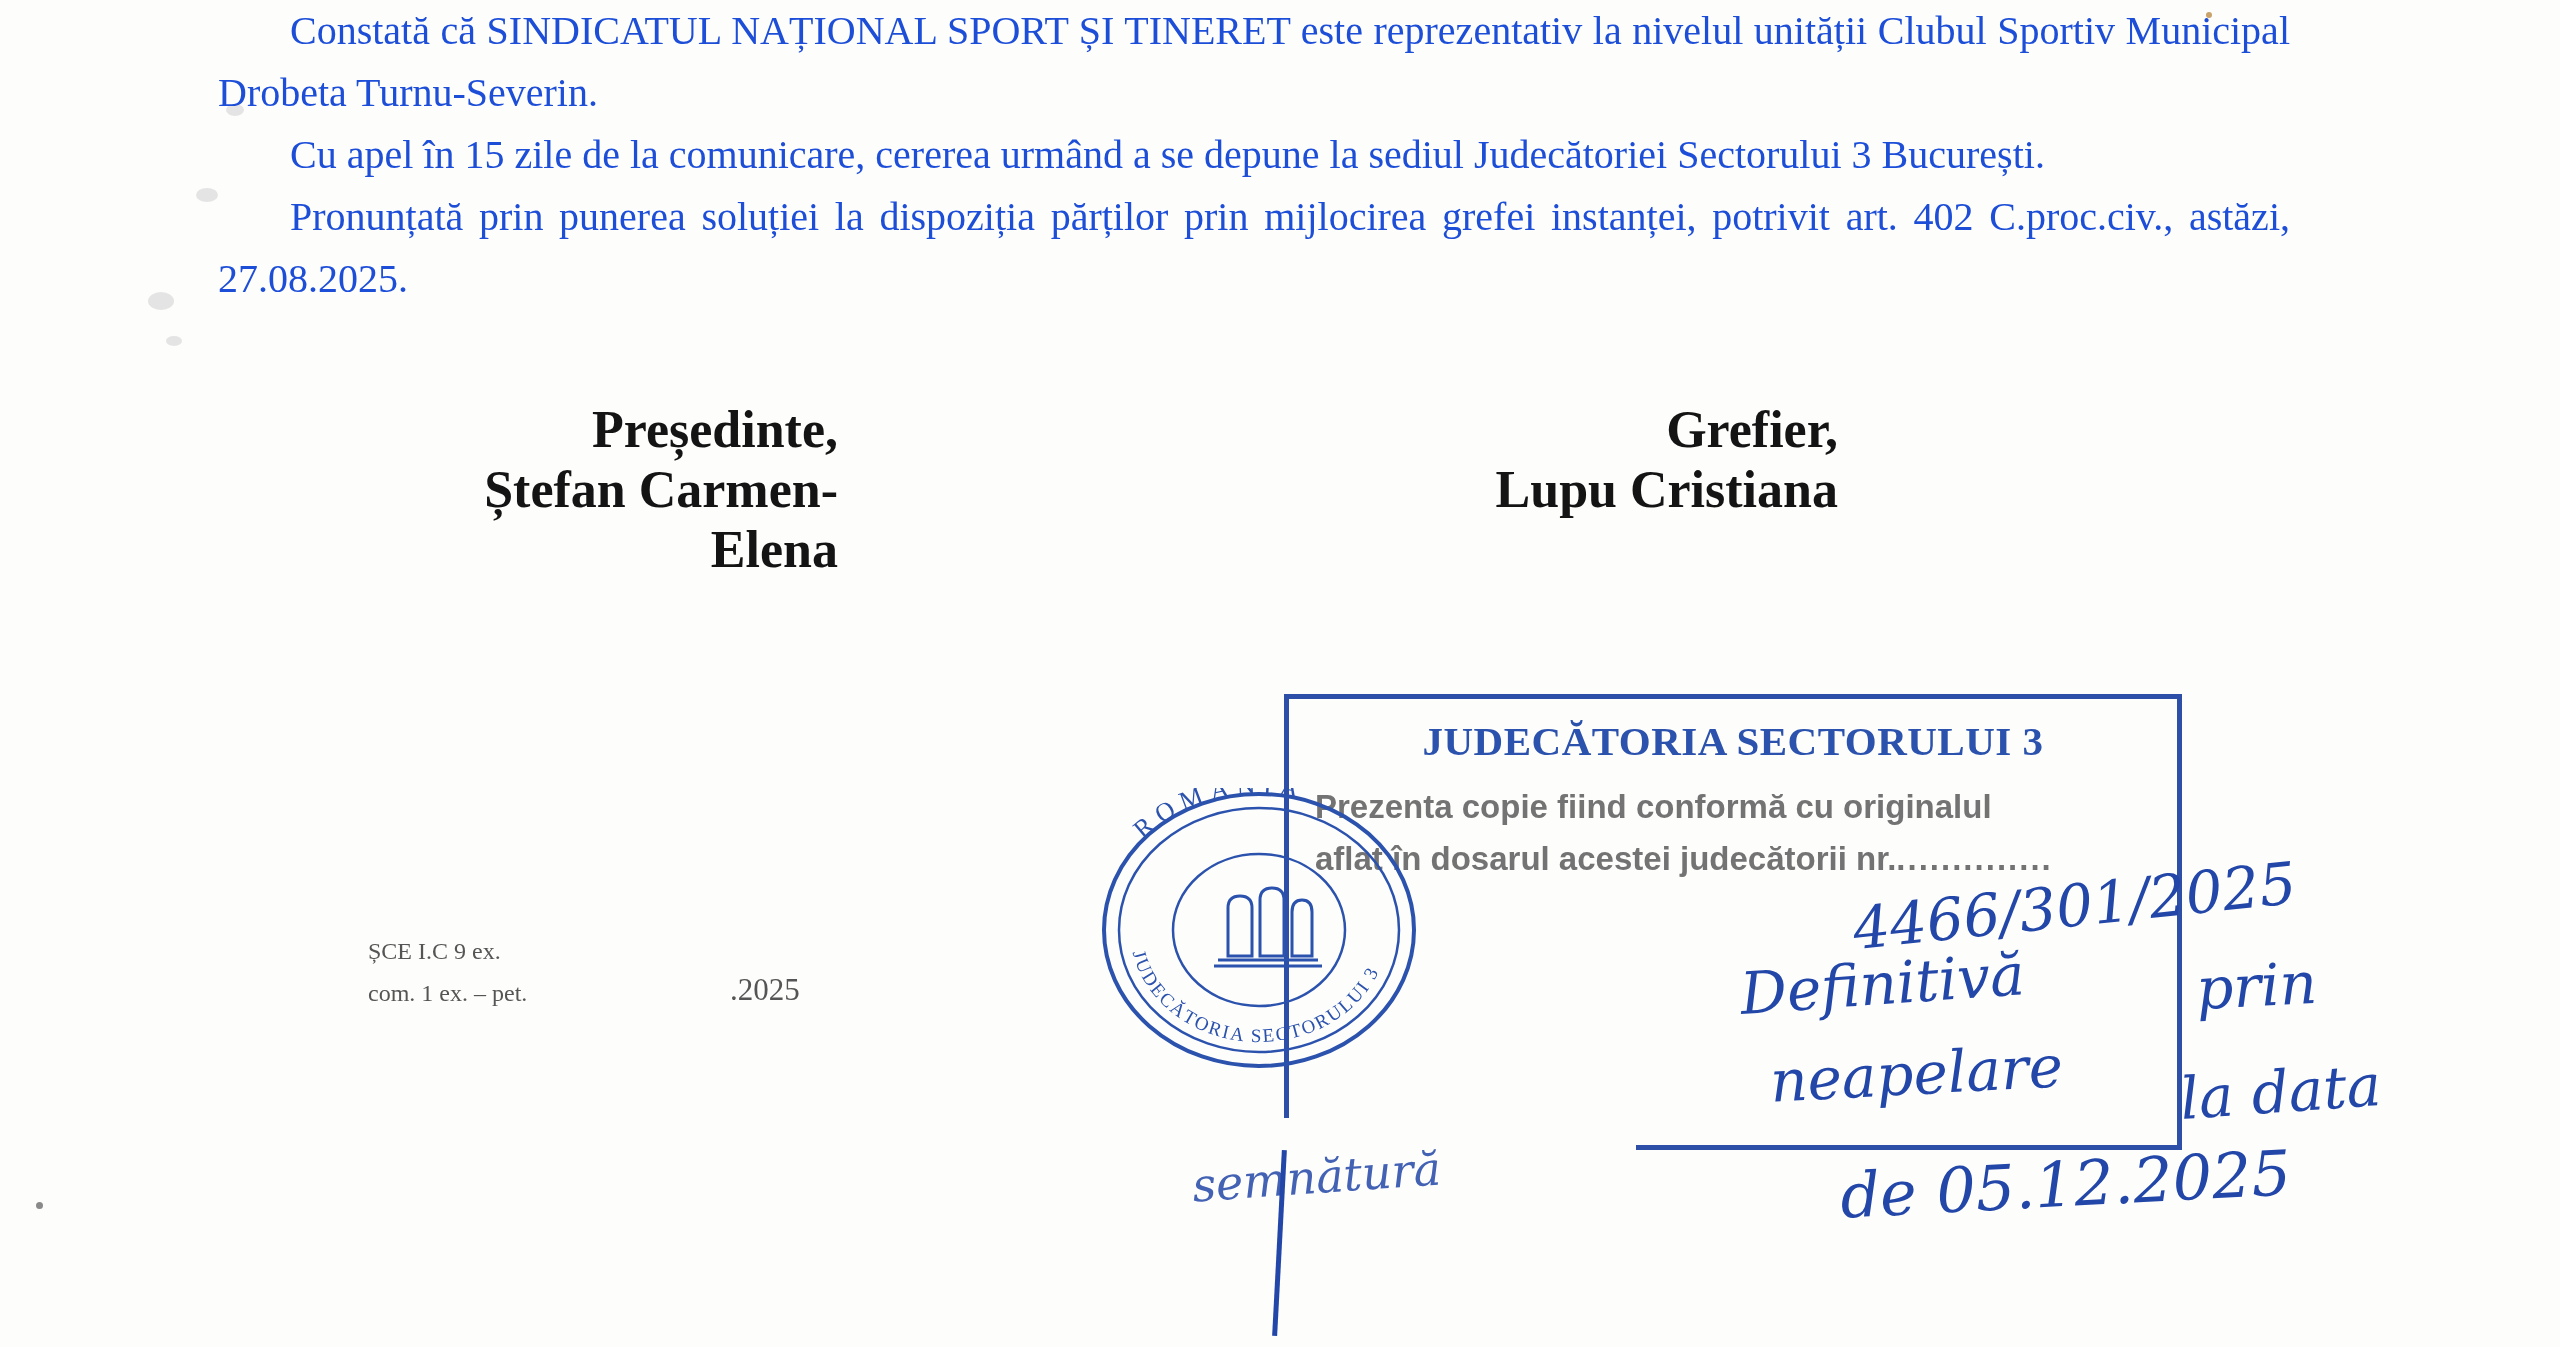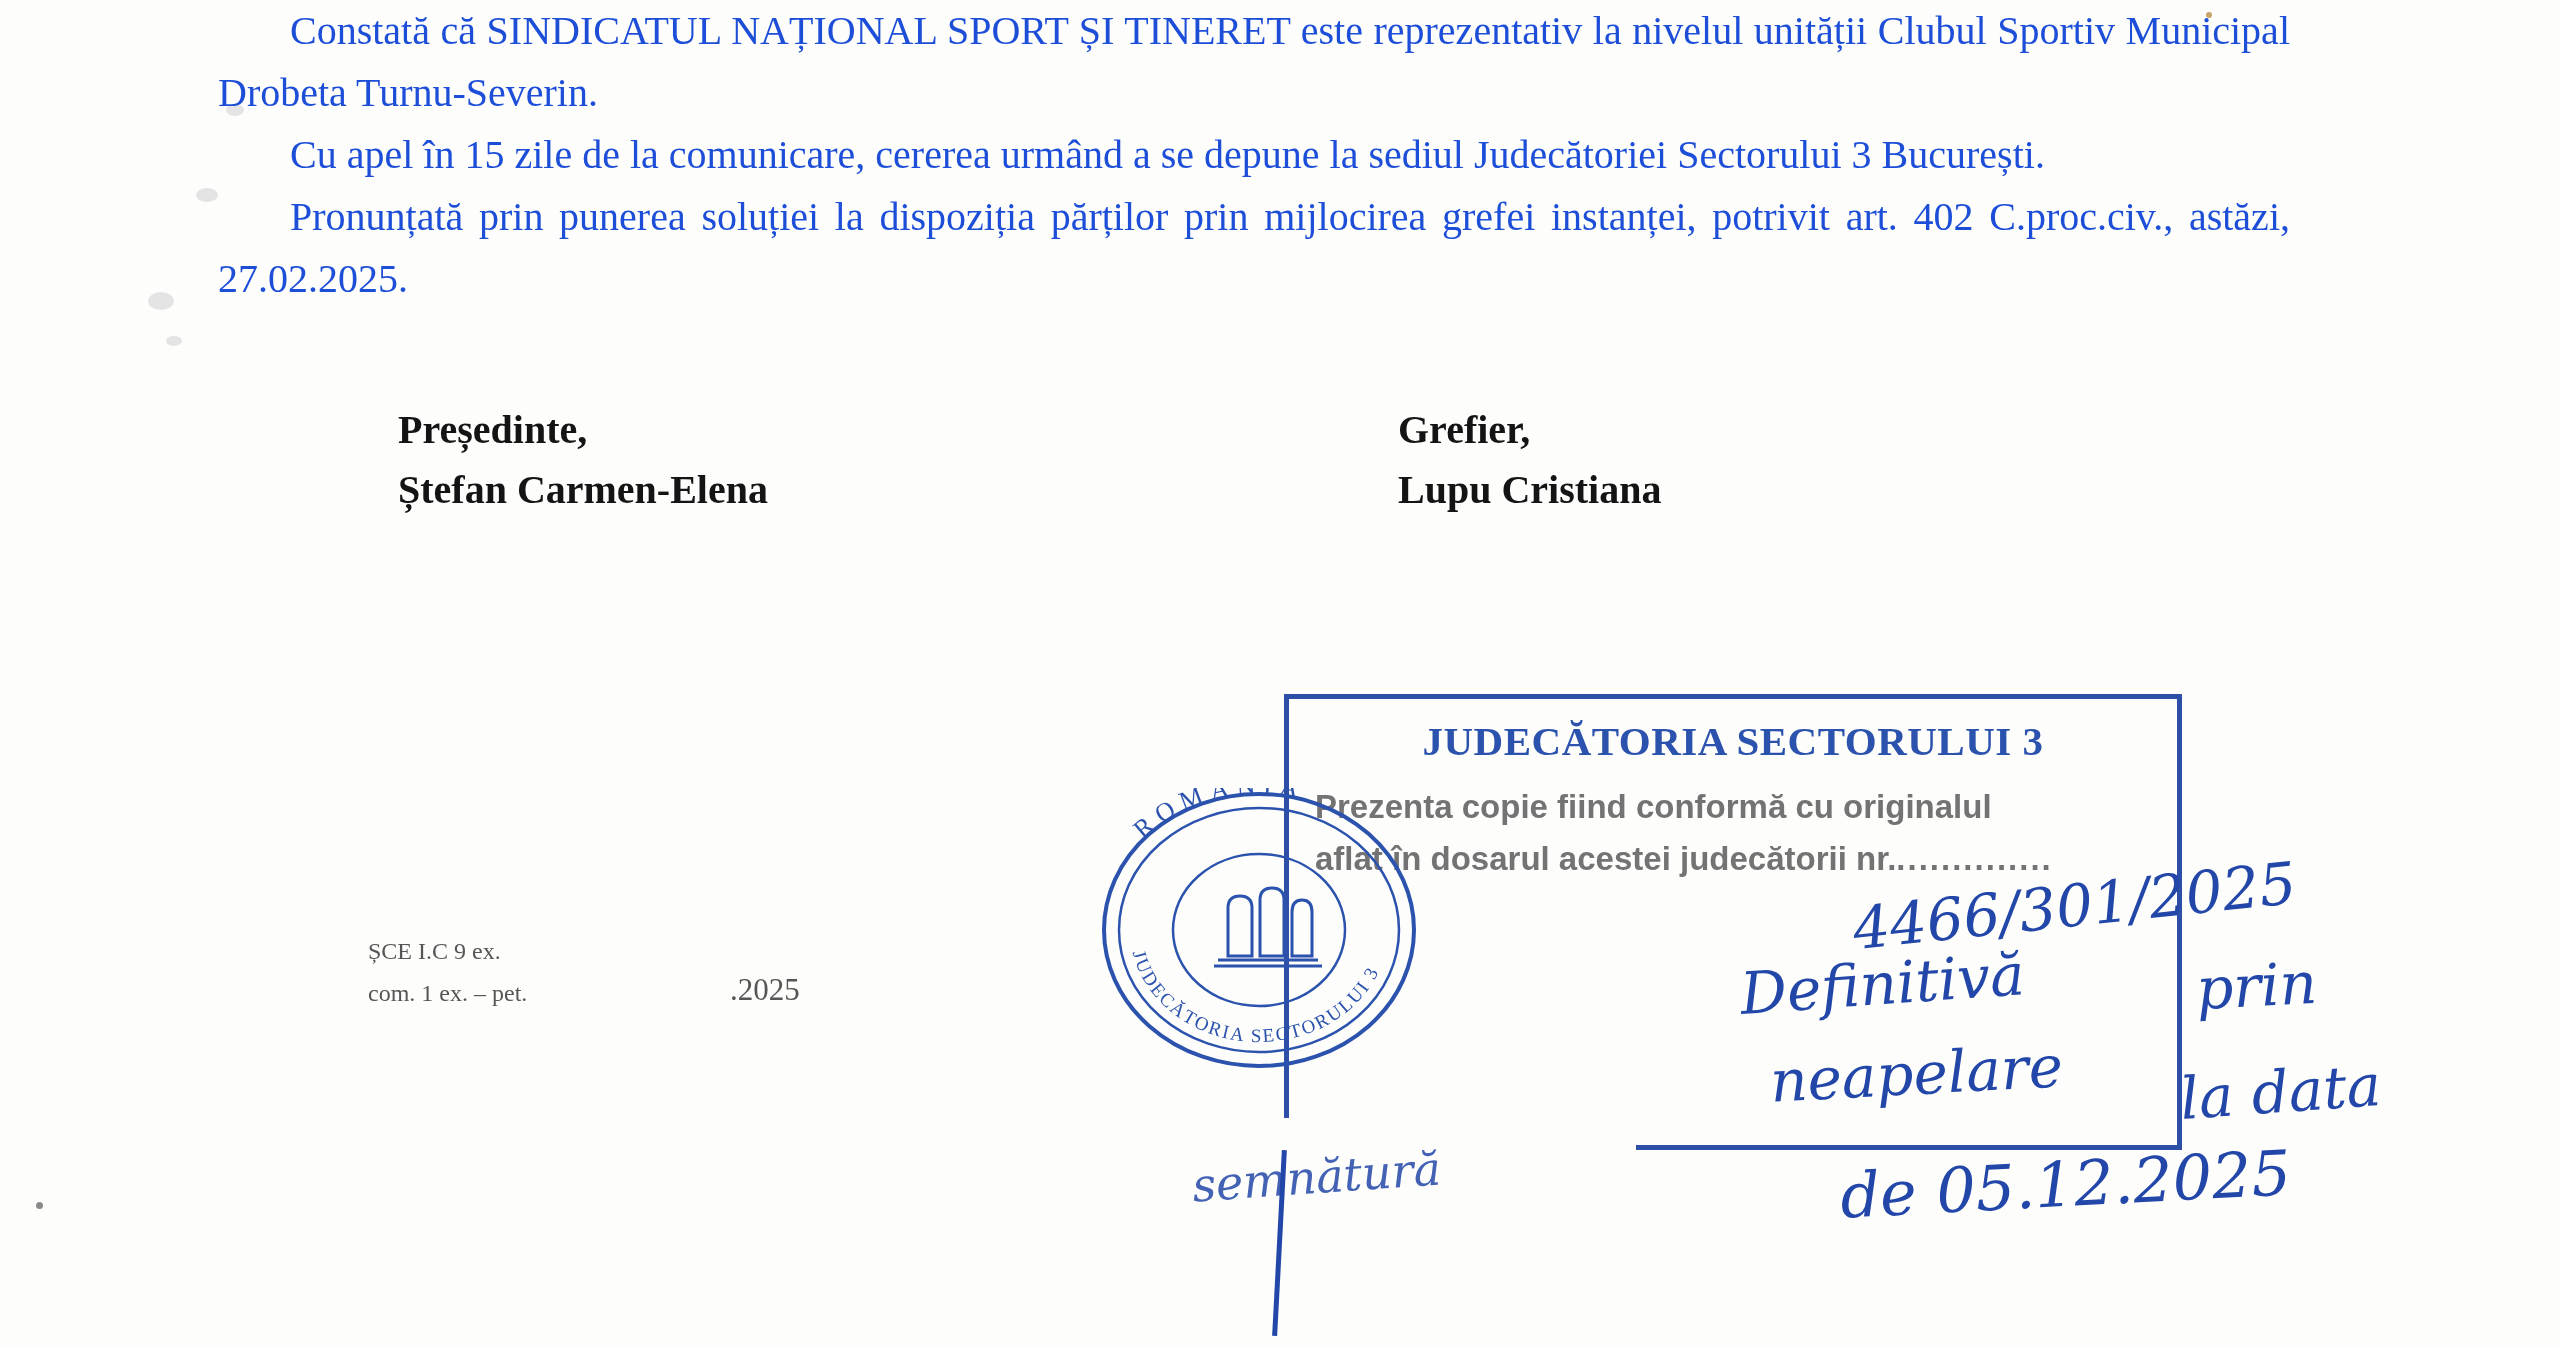--- a/index.html
+++ b/index.html
@@ -41,23 +41,23 @@
   
   .sig-row {
     position: absolute;
     top: 400px;
     left: 218px;
     width: 2072px;
     height: 120px;
   }
   .sig {
     position: absolute;
-    text-align: left;
+    text-align: right;
     font-weight: bold;
-    font-size: 40px;
+    font-size: 52px;
     line-height: 60px;
     font-family: "Liberation Serif", serif;
     color: #141414;
   }
   .sig-left { left: 180px; width: 440px; }
   .sig-right { left: 1180px; width: 440px; }
 
   
   .footer-note {
     position: absolute;
@@ -177,21 +177,21 @@
   <span class="speck" style="left:226px;top:104px;width:18px;height:12px;"></span>
   <span class="speck" style="left:196px;top:188px;width:22px;height:14px;"></span>
   <span class="speck" style="left:148px;top:292px;width:26px;height:18px;"></span>
   <span class="speck" style="left:166px;top:336px;width:16px;height:10px;"></span>
   <span class="dot-left"></span>
   <span class="dot-top-right"></span>
 
   <div class="doc-text">
     <p class="para">Constată că SINDICATUL NAȚIONAL SPORT ȘI TINERET este reprezentativ la nivelul unității Clubul Sportiv Municipal Drobeta Turnu-Severin.</p>
     <p class="para">Cu apel în 15  zile de la comunicare, cererea urmând a se depune la sediul Judecătoriei Sectorului 3 București.</p>
-    <p class="para">Pronunțată prin punerea soluției la dispoziția părților prin mijlocirea grefei instanței, potrivit art. 402 C.proc.civ., astăzi, 27.02.2025.</p>
+    <p class="para">Pronunțată prin punerea soluției la dispoziția părților prin mijlocirea grefei instanței, potrivit art. 402 C.proc.civ., astăzi, 27.08.2025.</p>
   </div>
 
   <div class="sig-row">
     <div class="sig sig-left">
       <div>Președinte,</div>
       <div>Ștefan Carmen-Elena</div>
     </div>
     <div class="sig sig-right">
       <div>Grefier,</div>
       <div>Lupu Cristiana</div>

